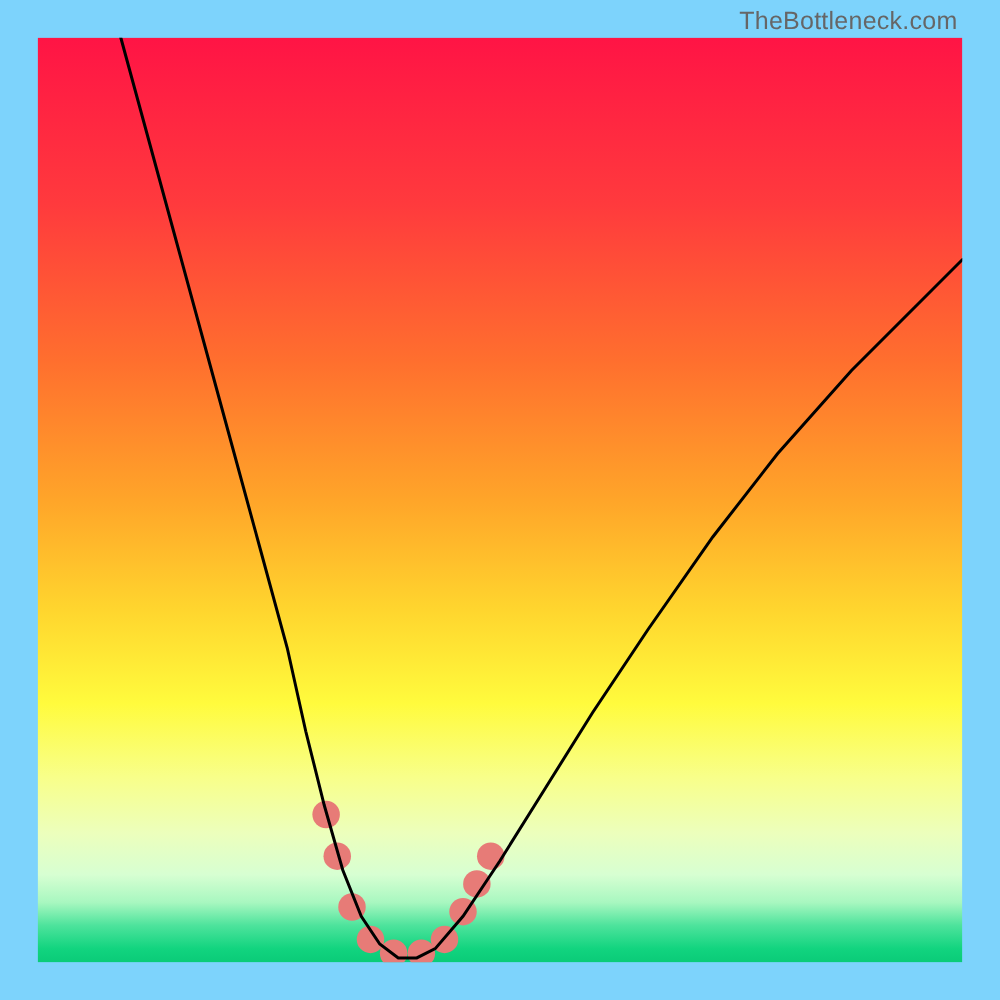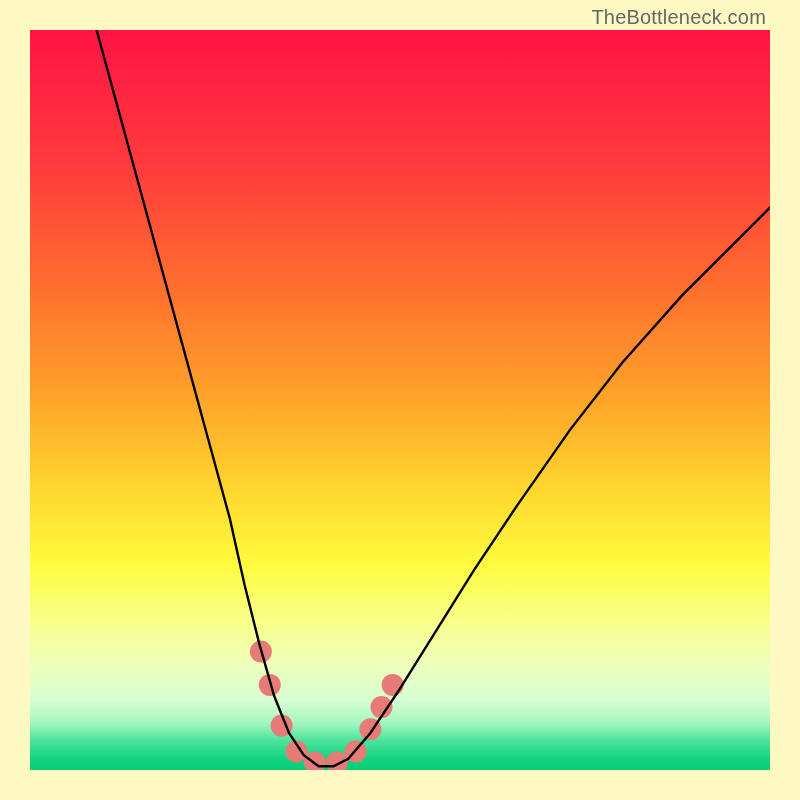--- a/index.html
+++ b/index.html
@@ -8,21 +8,21 @@
     width: 800px;
     height: 800px;
     overflow: hidden;
     background: #000;
     font-family: Arial, Helvetica, sans-serif;
   }
   .frame {
     position: relative;
     width: 800px;
     height: 800px;
-    background: #fef9c3;
+    background: #7dd3fc;
   }
   .plot-area {
     position: absolute;
     left: 30px;
     top: 30px;
     width: 740px;
     height: 740px;
     overflow: hidden;
   }
   .gradient-bg {

